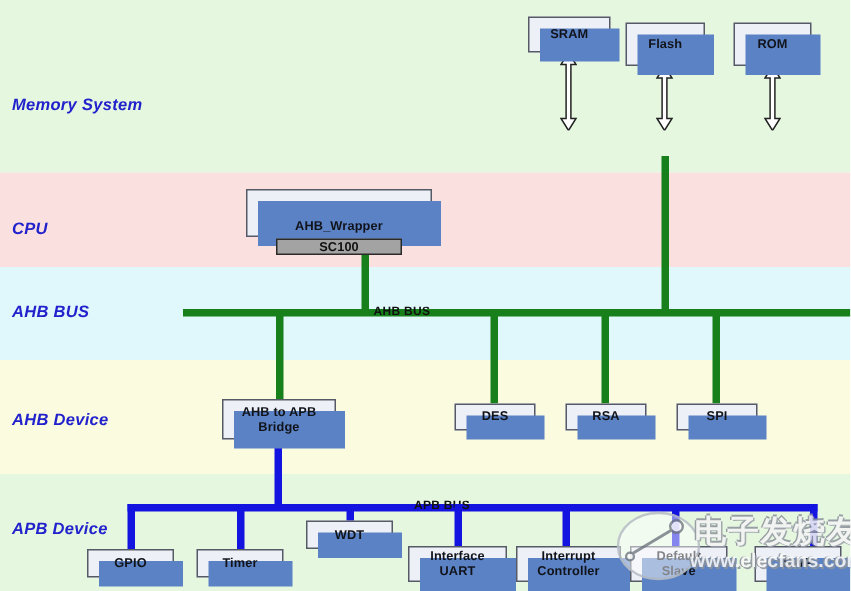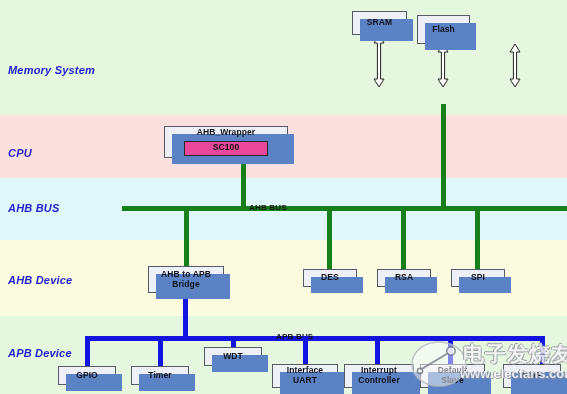--- a/index.html
+++ b/index.html
@@ -71,26 +71,26 @@
     left:7px;top:7px;
     width:100%;height:100%;
     background:#5b82c4;
     z-index:-1;
   }
   .node .lbl{position:relative;z-index:2;padding:0 2px;}
 
   .node.sc-wrap{
     flex-direction:column;
     justify-content:flex-start;
-    padding-top:1px;
+    padding-top:19px;
   }
   .sc-core{
     margin-top:3px;
     width:82px;height:13px;
-    background:#ec4899;
+    background:#a3a3a3;
     border:1px solid #2a2a2a;
     display:flex;align-items:center;justify-content:center;
     font-size:8.5px;font-weight:bold;color:#111;
     position:relative;z-index:2;
   }
 
   
   .arrow{position:absolute;z-index:4;}
 
   
@@ -147,20 +147,24 @@
     <polygon points="6,0 11,8 7.6,8 7.6,35 11,35 6,43 1,35 4.4,35 4.4,8 1,8" fill="#ffffff" stroke="#222222" stroke-width="1"></polygon>
   </svg>
 
   <div class="node" style="left:417px;top:15px;width:53px;height:29px;">
     <span class="shadow"></span>
     <span class="lbl">Flash</span>
   </div>
   <div class="node" style="left:352px;top:11px;width:55px;height:24px;">
     <span class="shadow"></span>
     <span class="lbl">SRAM</span>
+  </div>
+  <div class="node" style="left:489px;top:15px;width:52px;height:29px;">
+    <span class="shadow"></span>
+    <span class="lbl">ROM</span>
   </div>
 
 
   <div class="wire-green" style="left:441px;top:104px;width:5px;height:104px;"></div>
 
   <div class="node sc-wrap" style="left:164px;top:126px;width:124px;height:32px;">
     <span class="shadow"></span>
     <span class="lbl">AHB_Wrapper</span>
     <span class="sc-core">
       <span>SC100</span>

